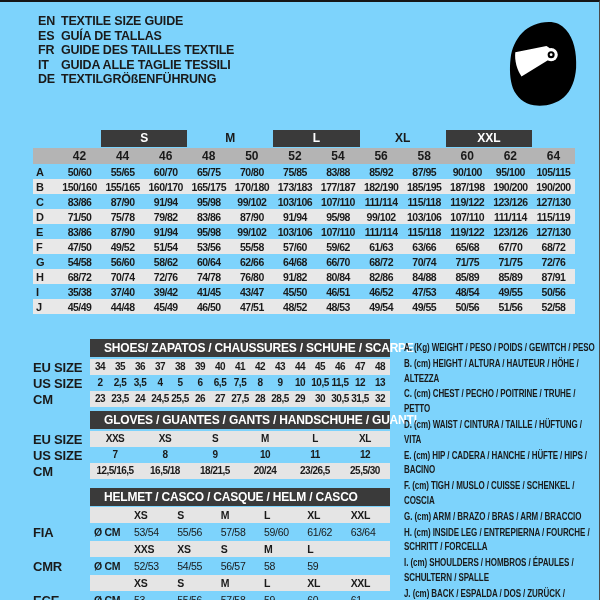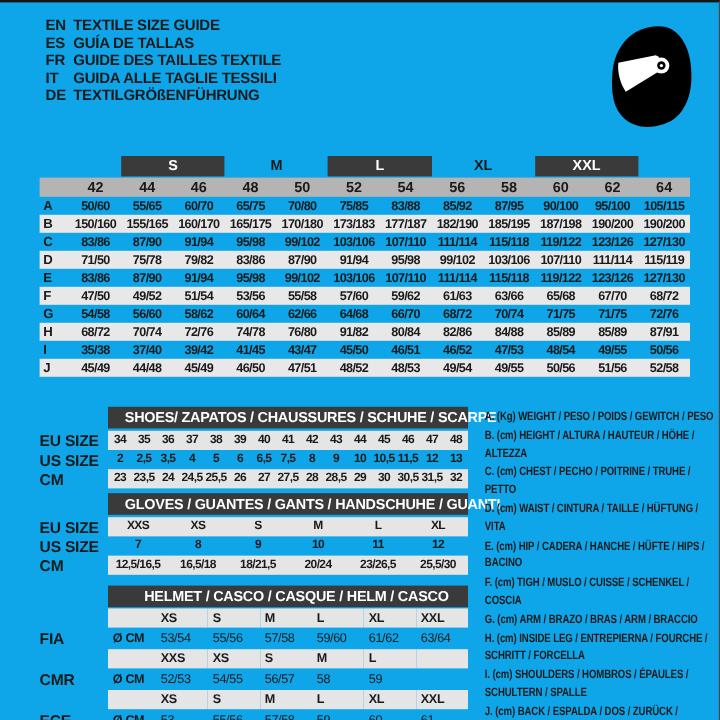--- a/index.html
+++ b/index.html
@@ -1,16 +1,16 @@
 <!DOCTYPE html>
 <html><head>
 <meta charset="utf-8">
 <style>
   html,body { margin:0; padding:0; background:#fff; }
-  .page { position:relative; width:600px; height:600px; background:#0ea5e9;
+  .page { position:relative; width:600px; height:600px; background:#7dd3fc;
           font-family:"Liberation Sans","DejaVu Sans",sans-serif; color:#1a1a1a;
           overflow:hidden; box-sizing:border-box;
           border-top:2px solid #161616; border-right:1px solid #4a4a4a; }
 
   
   .langs { position:absolute; left:38px; top:12px; }
   .lang-row { display:flex; font-weight:700; font-size:12.5px; line-height:14.5px; letter-spacing:-0.2px; }
   .lang-code { width:23px; }
 
   .helmet-svg { position:absolute; left:502px; top:16px; width:78px; height:92px; }
@@ -358,21 +358,21 @@
           <div class="lt-cell">16,5/18</div>
           <div class="lt-cell">18/21,5</div>
           <div class="lt-cell">20/24</div>
           <div class="lt-cell">23/26,5</div>
           <div class="lt-cell">25,5/30</div>
         </div>
       </div>
     <div class="helmet-t">
         <div class="lt-row lt-head">
           <div class="lt-labelcol"></div>
-          <div class="lt-titlebar" style="grid-column: 2 / -1; text-align: center;">HELMET / CASCO / CASQUE / HELM / CASCO</div>
+          <div class="lt-titlebar" style="grid-column: 2 / -1;">HELMET / CASCO / CASQUE / HELM / CASCO</div>
         </div>
         <div class="lt-row band">
           <div class="lt-labelcol"></div>
           <div class="ht-cell unit"></div>
           <div class="ht-cell sz">XS</div>
           <div class="ht-cell sz">S</div>
           <div class="ht-cell sz">M</div>
           <div class="ht-cell sz">L</div>
           <div class="ht-cell sz">XL</div>
           <div class="ht-cell sz">XXL</div>

